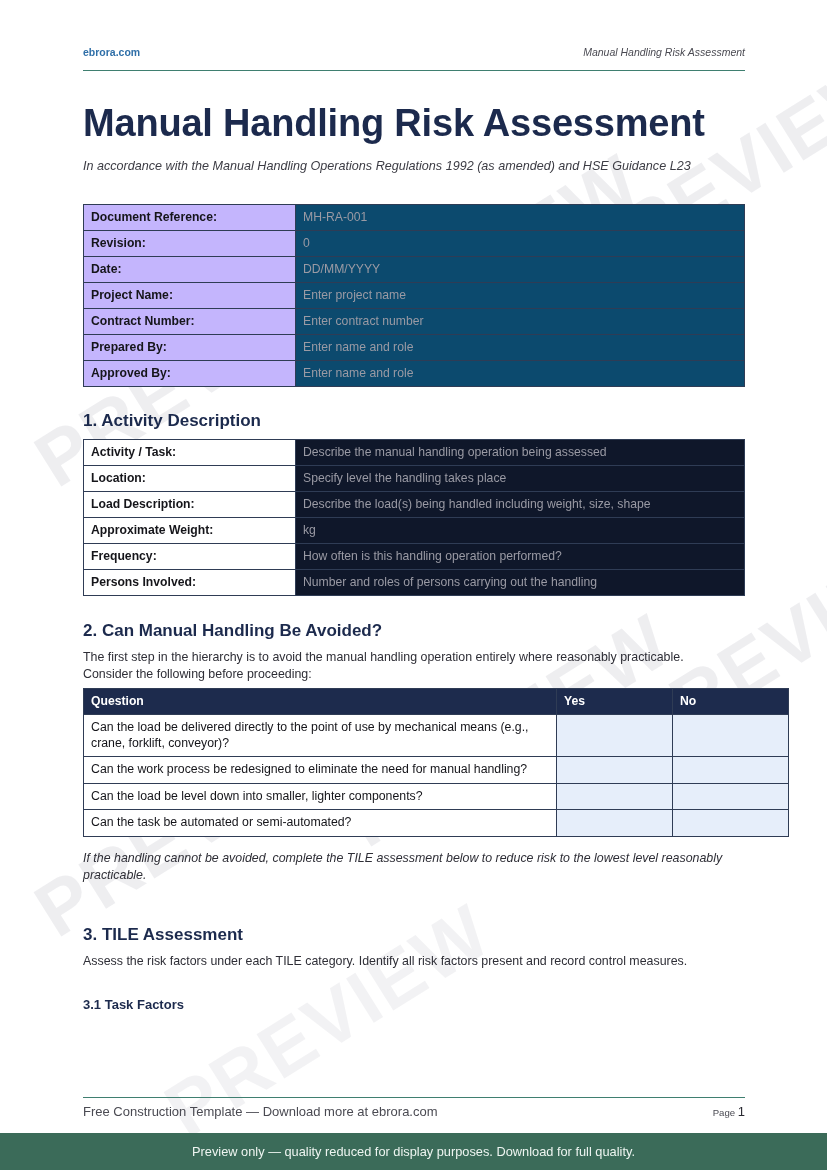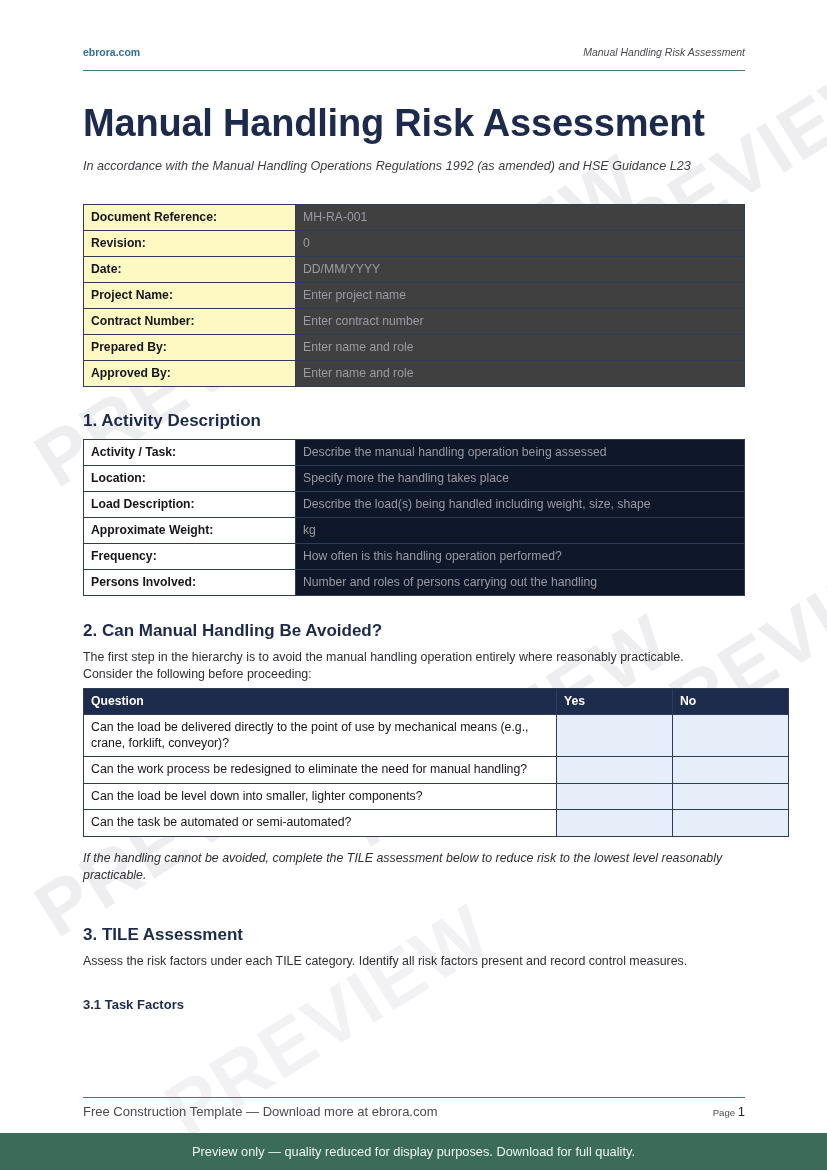--- a/index.html
+++ b/index.html
@@ -114,24 +114,24 @@
     vertical-align: middle;
     font-size: 12.2px;
     line-height: 15px;
   }
 
   
   .meta-table td.lbl {
     width: 197px;
     font-weight: 700;
     color: #15151a;
-    background: #fef9c3;
+    background: #c4b5fd;
   }
   .meta-table td.val {
-    background: #404040;
+    background: #0c4a6e;
     color: #9a9aa4;
   }
 
   .field-table td.lbl {
     width: 197px;
     font-weight: 700;
     color: #15151a;
     background: #ffffff;
     margin-left: 41px;
   }
@@ -298,21 +298,21 @@
 
   <div class="blk" style="top:439px;">
     <table class="doc-table field-table">
       <tbody>
         <tr>
           <td class="lbl">Activity / Task:</td>
           <td class="val">Describe the manual handling operation being assessed</td>
         </tr>
         <tr>
           <td class="lbl">Location:</td>
-          <td class="val">Specify more the handling takes place</td>
+          <td class="val">Specify level the handling takes place</td>
         </tr>
         <tr>
           <td class="lbl">Load Description:</td>
           <td class="val">Describe the load(s) being handled including weight, size, shape</td>
         </tr>
         <tr>
           <td class="lbl">Approximate Weight:</td>
           <td class="val">kg</td>
         </tr>
         <tr>

